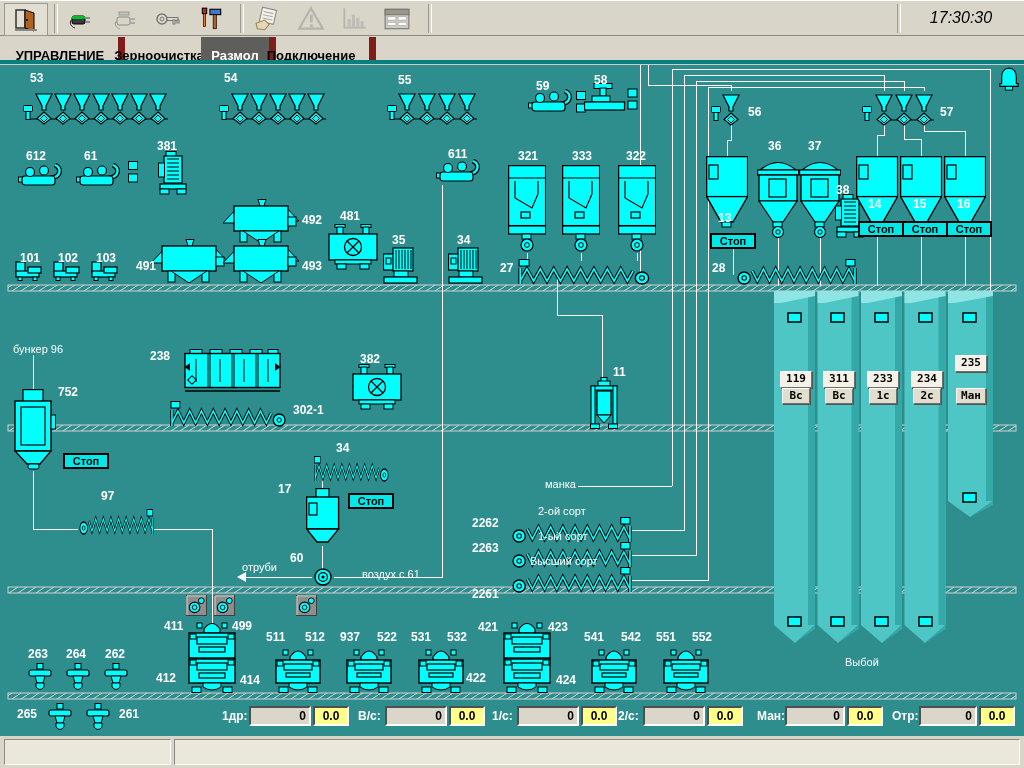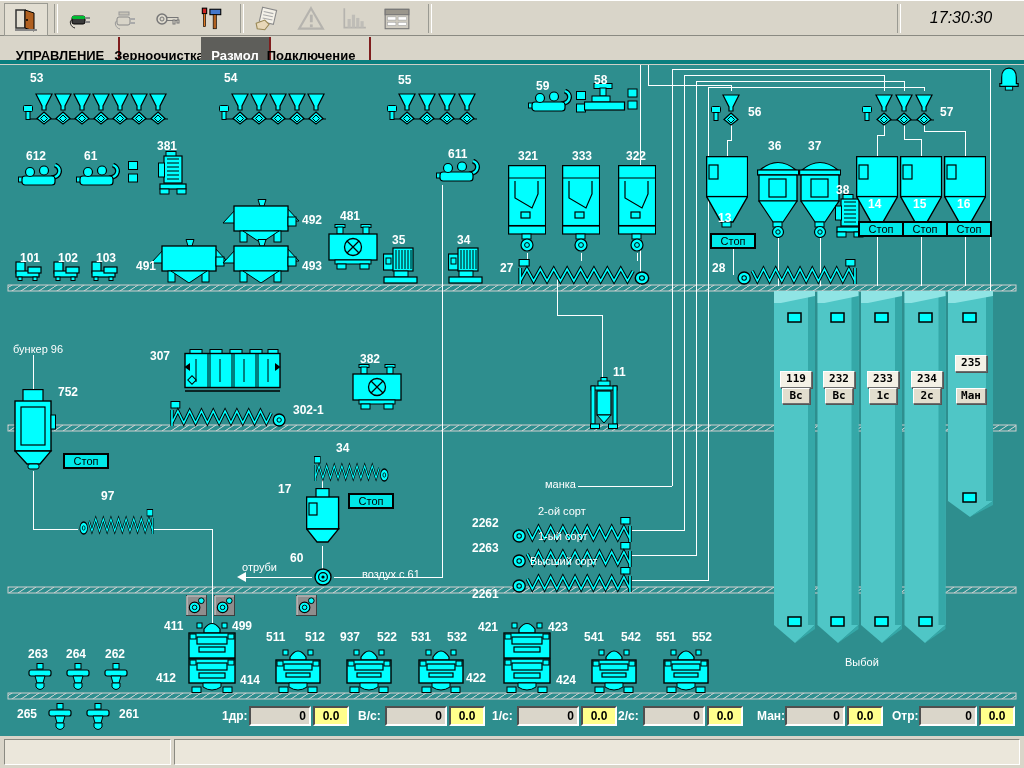--- a/index.html
+++ b/index.html
@@ -9,31 +9,31 @@
     border-top:1px solid #FFFFFF;border-bottom:1px solid #8A8A82;box-sizing:border-box;}
   .tbtn{position:absolute;top:2px;width:42px;height:31px;display:flex;align-items:center;justify-content:center;}
   .tbtn.framed{border:1px solid #9A9A92;background:#E2DED2;}
   .tbtn.disabled{opacity:.55;}
   .hsep{position:absolute;top:3px;width:2px;height:29px;border-left:1px solid #9A9A92;border-right:1px solid #FFFFFF;}
   #title{position:absolute;left:440px;top:8px;width:450px;text-align:center;font-size:16px;font-style:italic;color:#000;}
   #clock{position:absolute;left:905px;top:8px;width:112px;text-align:center;font-size:16px;font-style:italic;color:#000;}
   
   #tabbar{position:absolute;left:0;top:36px;width:1024px;height:24px;background:#D9D5C9;}
   .tab{position:absolute;top:1px;height:22px;line-height:22px;text-align:center;font-weight:bold;
-    font-size:13px;color:#000;border-right:2px solid #7f1d1d;padding:8px 10px;}
+    font-size:13px;color:#000;border-right:7px solid #7f1d1d;padding:8px 10px;}
   .tab.active{background:#5E5E5A;color:#FFFFFF;}
   #tealstrip{position:absolute;left:0;top:60px;width:1024px;height:4px;background:#0A7F7F;}
   
   #diagram{position:absolute;left:0;top:64px;width:1024px;height:672px;background:#2E8E8E;
     border-top:1px solid #CFCFC7;box-sizing:border-box;}
   #dsvg{position:absolute;left:0;top:0;}
   .lbl{position:absolute;color:#FFFFFF;font-weight:bold;font-size:12px;white-space:nowrap;}
   .note{position:absolute;color:#FFFFFF;font-weight:normal;font-size:11px;white-space:nowrap;}
   .stopbtn{position:absolute;width:46px;height:16px;background:#00E8E8;border:2px solid #000;
-    box-sizing:border-box;color:#000;font-weight:normal;font-size:11px;line-height:12px;text-align:center;cursor:pointer;}
+    box-sizing:border-box;color:#000;font-weight:bold;font-size:11px;line-height:12px;text-align:center;cursor:pointer;}
   .sbox{position:absolute;width:30px;height:15px;background:#F4F1E6;border:1px solid #6E6E6E;
     border-top-color:#FFFFFF;border-left-color:#FFFFFF;box-shadow:1px 1px 0 #555;
     font-family:"DejaVu Sans Mono",monospace;font-weight:bold;font-size:11px;line-height:14px;text-align:center;color:#000;}
   .gbox{position:absolute;width:26px;height:14px;background:#E2DECE;border:1px solid #6E6E6E;
     border-top-color:#FFFFFF;border-left-color:#FFFFFF;box-shadow:1px 1px 0 #555;
     font-family:"DejaVu Sans Mono",monospace;font-weight:bold;font-size:11px;line-height:13px;text-align:center;color:#000;}
   .flabel{position:absolute;color:#FFFFFF;font-weight:bold;font-size:12px;}
   .fval{position:absolute;height:20px;background:#DAD6CA;border:2px solid;border-color:#4F4F4F #FFFFFF #FFFFFF #4F4F4F;
     box-sizing:border-box;color:#000;font-weight:bold;font-size:12px;line-height:16px;text-align:right;padding-right:3px;}
   .fyel{position:absolute;height:20px;background:#FFFF8C;border:2px solid;border-color:#4F4F4F #FFFFFF #FFFFFF #4F4F4F;
@@ -560,21 +560,21 @@
   <div class="lbl" style="left:302px;top:194px">493</div>
   <div class="lbl" style="left:392px;top:168px">35</div>
   <div class="lbl" style="left:457px;top:168px">34</div>
   <div class="lbl" style="left:20px;top:186px">101</div>
   <div class="lbl" style="left:58px;top:186px">102</div>
   <div class="lbl" style="left:96px;top:186px">103</div>
   <div class="lbl" style="left:500px;top:196px">27</div>
   <div class="lbl" style="left:712px;top:196px">28</div>
   <div class="note" style="left:13px;top:278px">бункер 96</div>
   <div class="lbl" style="left:58px;top:320px">752</div>
-  <div class="lbl" style="left:150px;top:284px">307</div>
+  <div class="lbl" style="left:150px;top:284px">238</div>
   <div class="lbl" style="left:293px;top:338px">302-1</div>
   <div class="lbl" style="left:360px;top:287px">382</div>
   <div class="lbl" style="left:101px;top:424px">97</div>
   <div class="lbl" style="left:336px;top:376px">34</div>
   <div class="lbl" style="left:278px;top:417px">17</div>
   <div class="lbl" style="left:290px;top:486px">60</div>
   <div class="note" style="left:242px;top:496px">отруби</div>
   <div class="note" style="left:362px;top:503px">воздух с 61</div>
   <div class="note" style="left:545px;top:413px">манка</div>
   <div class="lbl" style="left:613px;top:300px">11</div>
@@ -611,21 +611,21 @@
 
   <div class="stopbtn" style="left:710px;top:168px">Стоп</div>
   <div class="stopbtn" style="left:858px;top:156px">Стоп</div>
   <div class="stopbtn" style="left:902px;top:156px">Стоп</div>
   <div class="stopbtn" style="left:946px;top:156px">Стоп</div>
   <div class="stopbtn" style="left:63px;top:388px">Стоп</div>
   <div class="stopbtn" style="left:348px;top:428px">Стоп</div>
 
   <div class="sbox" style="left:780px;top:306px">119</div>
   <div class="gbox" style="left:782px;top:323px">Вс</div>
-  <div class="sbox" style="left:823px;top:306px">232</div>
+  <div class="sbox" style="left:823px;top:306px">311</div>
   <div class="gbox" style="left:825px;top:323px">Вс</div>
   <div class="sbox" style="left:867px;top:306px">233</div>
   <div class="gbox" style="left:869px;top:323px">1с</div>
   <div class="sbox" style="left:911px;top:306px">234</div>
   <div class="gbox" style="left:913px;top:323px">2с</div>
   <div class="sbox" style="left:955px;top:290px">235</div>
   <div class="gbox" style="left:956px;top:323px;width:28px">Ман</div>
 
   <div class="flabel" style="left:222px;top:644px">1др:</div>
   <div class="fval" style="left:249px;top:641px;width:62px">0</div>

